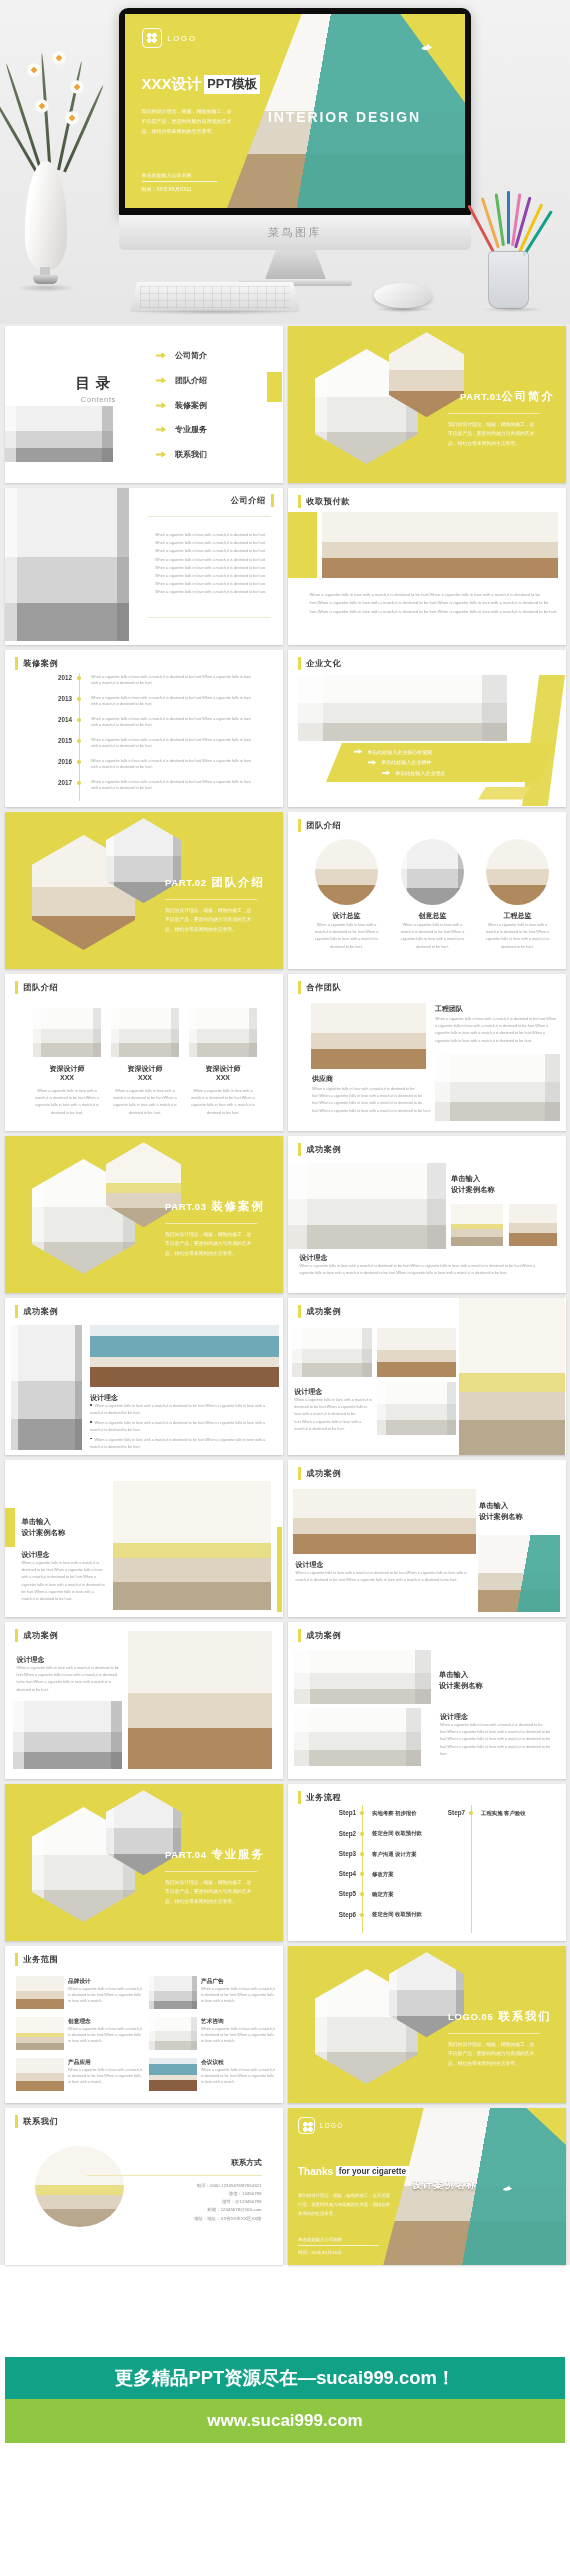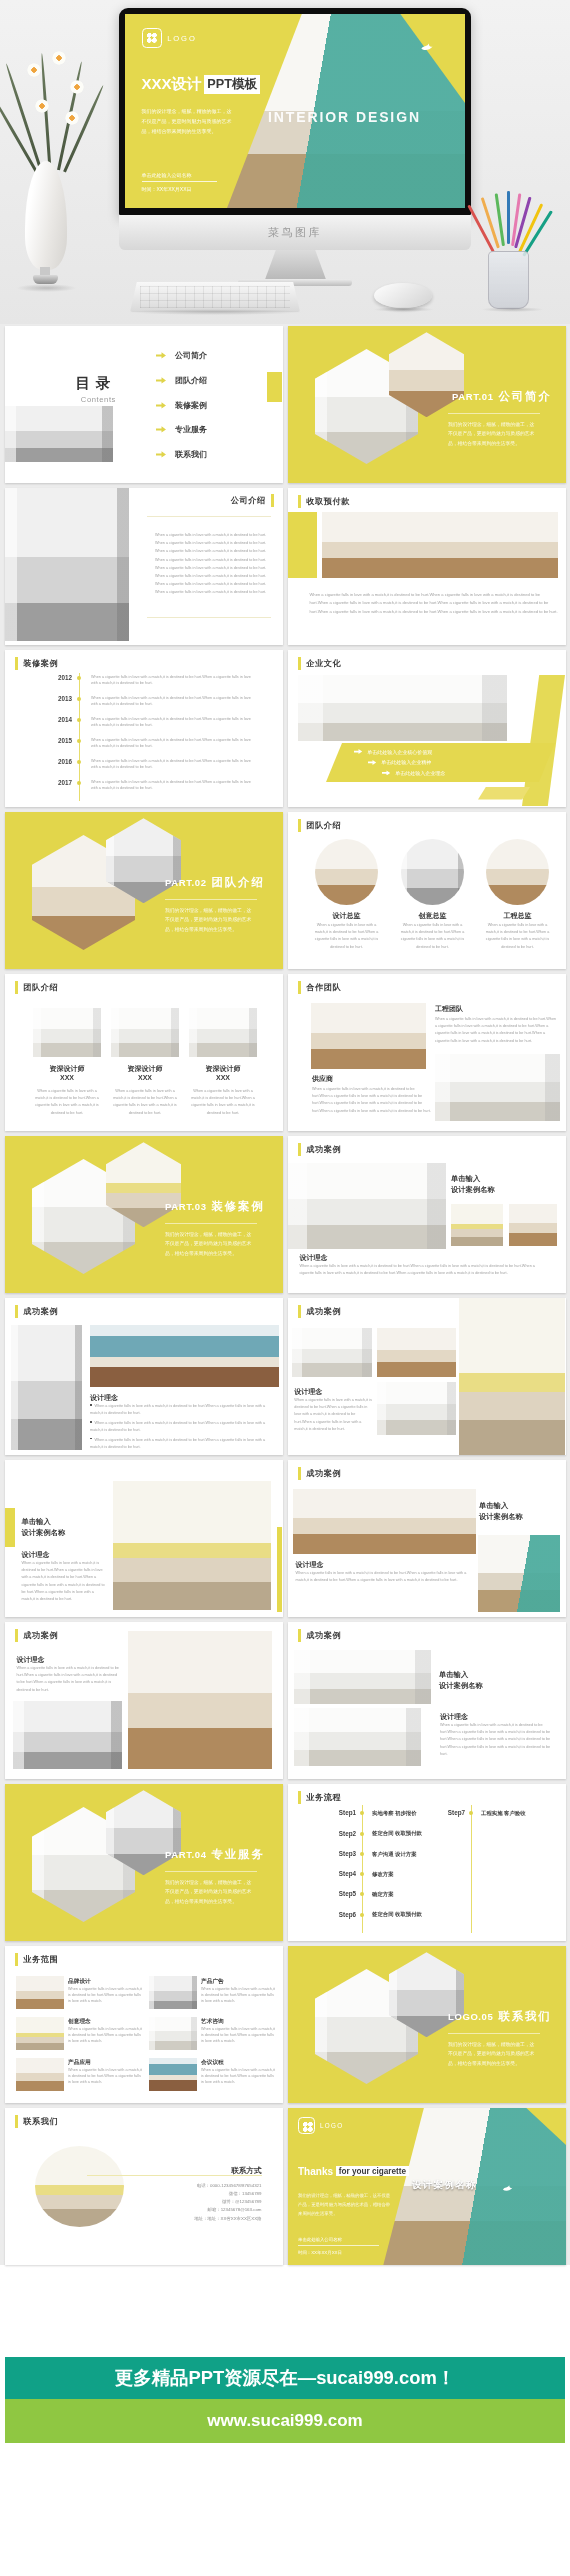--- a/index.html
+++ b/index.html
@@ -165,21 +165,21 @@
       </div>
     <div class="abs" style="left:151px;top:119px;display:flex;align-items:center;gap:9px;height:19px;">
         <span class="arr"></span>
         <span style="font-size:8px;font-weight:bold;color:#3f3f3f;">联系我们</span>
       </div>
   </div>
 
   <div class="slide part-slide">
     <div class="abs ph ph-c hex" style="left:27px;top:23px;width:103px;height:115px;"></div>
     <div class="abs ph ph-b hex" style="left:101px;top:6.3px;width:75px;height:85px;"></div>
-    <div class="abs" style="left:164px;top:63px;display:flex;align-items:baseline;gap:5px;">
+    <div class="abs" style="left:172px;top:63px;display:flex;align-items:baseline;">
       <span class="part-num">PART.01</span>
       <span class="part-title">公司简介</span>
     </div>
     <div class="abs" style="left:160px;top:87px;width:92px;height:0.6px;background:rgba(255,255,255,.55);"></div>
     <div class="abs part-body" style="left:160px;top:94px;">我们的设计理念，细腻，精致的做工，这不仅是产品，更是时尚魅力与质感的艺术品，相结合带来周到的生活享受。</div>
   </div>
 
   <div class="slide">
     <div class="abs ph ph-d" style="left:0;top:0;width:124px;height:153px;"></div>
     <div class="head-r">
@@ -509,21 +509,21 @@
     <div class="abs" style="left:160px;top:87px;width:92px;height:0.6px;background:rgba(255,255,255,.55);"></div>
     <div class="abs part-body" style="left:160px;top:94px;">我们的设计理念，细腻，精致的做工，这不仅是产品，更是时尚魅力与质感的艺术品，相结合带来周到的生活享受。</div>
   </div>
 
   <div class="slide">
     <div class="head">
         <span class="bar"></span>
         <span class="stitle">联系我们</span>
       </div>
     <div class="abs ph ph-f" style="left:30px;top:38px;width:89px;height:81px;border-radius:50%;"></div>
-    <div class="abs" style="right:21.5px;top:58px;font-size:7.6px;font-weight:bold;color:#3a3a3a;">联系方式</div>
+    <div class="abs" style="right:21.5px;top:50px;font-size:7.6px;font-weight:bold;color:#3a3a3a;">联系方式</div>
     <div class="abs" style="left:82px;top:67px;width:175px;height:1.3px;background:#eee8ad;"></div>
     <div class="abs" style="right:21.5px;top:75px;font-size:4.4px;color:#8a8a8a;text-align:right;">电话：0000-12345678/87654321</div>
     <div class="abs" style="right:21.5px;top:83px;font-size:4.4px;color:#8a8a8a;text-align:right;">微信：13456789</div>
     <div class="abs" style="right:21.5px;top:91px;font-size:4.4px;color:#8a8a8a;text-align:right;">微博：@123456789</div>
     <div class="abs" style="right:21.5px;top:99px;font-size:4.4px;color:#8a8a8a;text-align:right;">邮箱：12345678@163.com</div>
     <div class="abs" style="right:21.5px;top:108px;font-size:4.4px;color:#8a8a8a;text-align:right;">地址：地址：XX省XX市XX区XX路</div>
   </div>
 
   <div class="slide part-slide">
     <div class="abs ph ph-a" style="left:75px;top:0;width:203px;height:157px;clip-path:polygon(30% 0,100% 0,100% 100%,10% 100%);"></div>

